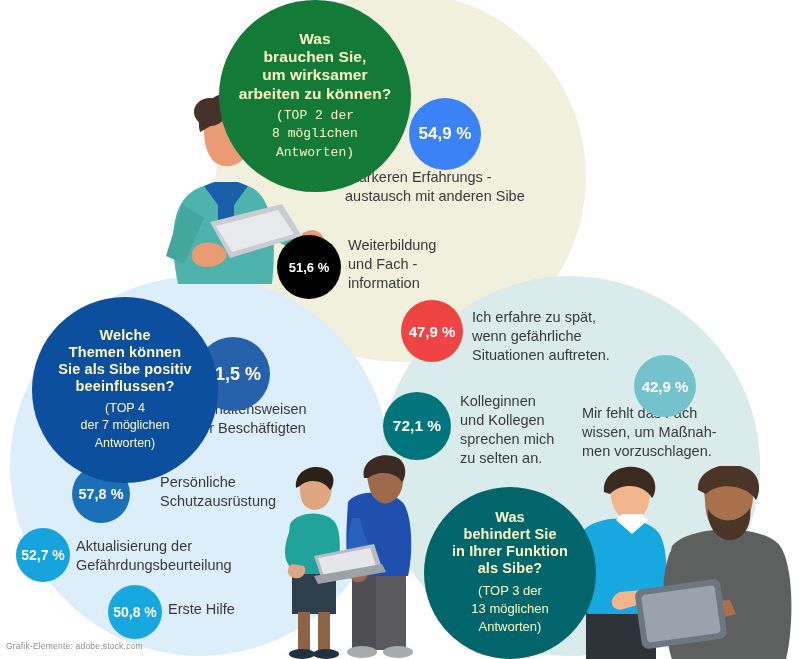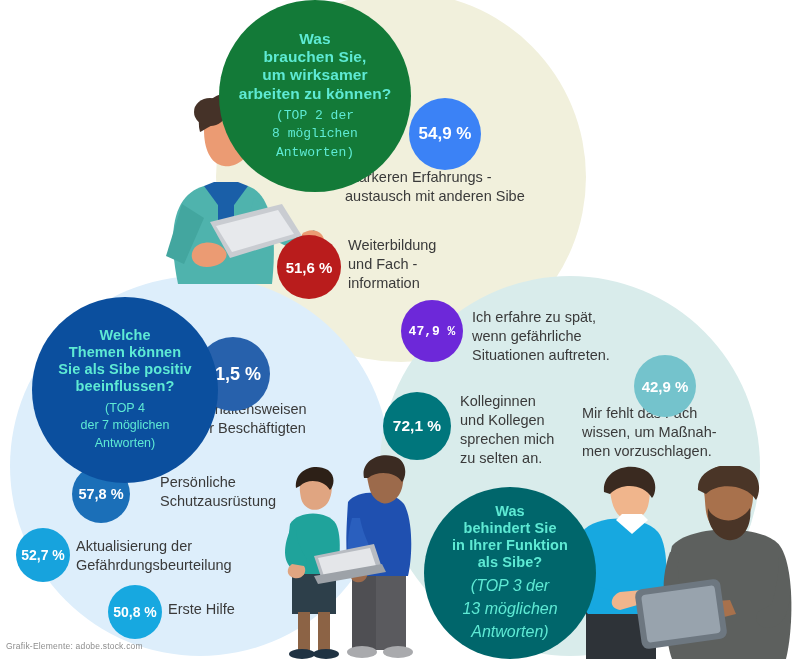--- a/index.html
+++ b/index.html
@@ -5,21 +5,21 @@
   html,body{margin:0;padding:0;background:#ffffff;}
   body{font-family:"Liberation Sans", sans-serif;}
   #stage{position:relative;width:800px;height:659px;overflow:hidden;background:#ffffff;}
 
   .lobe{position:absolute;border-radius:50%;}
   .lobe-green{background:#f1f0dc;}
   .lobe-blue{background:#ddeefb;}
   .lobe-teal{background:#d9eceb;}
 
   .header-circle{position:absolute;border-radius:50%;display:flex;flex-direction:column;
-    align-items:center;justify-content:center;text-align:center;color:#5eead4;z-index:9;}
+    align-items:center;justify-content:center;text-align:center;color:#fef9c3;z-index:9;}
   .hc-title{font-weight:bold;line-height:1.18;letter-spacing:.1px;}
   .hc-sub{font-weight:normal;line-height:1.42;margin-top:4px;}
 
   .bubble{position:absolute;border-radius:50%;display:flex;align-items:center;justify-content:center;
     color:#ffffff;font-weight:bold;z-index:8;white-space:nowrap;}
 
   .lab{position:absolute;color:#3a3a3a;line-height:1.32;z-index:7;font-size:14.5px;}
 
   .credit{position:absolute;left:6px;top:641px;font-size:8.5px;color:#8d8d8d;z-index:30;letter-spacing:.2px;}
 
@@ -109,21 +109,21 @@
 arbeiten zu können?</div>
     <div class="hc-sub" style="font-size:13px;white-space:pre-line;font-family:Liberation Mono, monospace;">(TOP 2 der
 8 möglichen
 Antworten)</div>
   </div>
 
   <div class="bubble" style="left:409px;top:98px;width:72px;height:72px;background:#3b82f6;font-size:17px;">54,9 %</div>
   <div class="lab" style="left:345px;top:168px;width:250px;white-space:pre-line;font-size:14.5px;">Stärkeren Erfahrungs -
 austausch mit anderen Sibe</div>
 
-  <div class="bubble" style="left:277px;top:235px;width:64px;height:64px;background:#b91c1c;font-size:15px;">51,6 %</div>
+  <div class="bubble" style="left:277px;top:235px;width:64px;height:64px;background:#000000;font-size:13px;">51,6 %</div>
   <div class="lab" style="left:348px;top:236px;width:180px;white-space:pre-line;font-size:14.5px;">Weiterbildung
 und Fach -
 information</div>
 
   <div class="header-circle" style="left:32px;top:297px;width:186px;height:186px;background:#0b4f9e;">
     <div class="hc-title" style="font-size:14.5px;white-space:pre-line;">Welche
 Themen können
 Sie als Sibe positiv
 beeinflussen?</div>
     <div class="hc-sub" style="font-size:12.5px;white-space:pre-line;">(TOP 4
@@ -144,26 +144,26 @@
 Gefährdungsbeurteilung</div>
 
   <div class="bubble" style="left:108px;top:585px;width:54px;height:54px;background:#17a8e0;font-size:14px;">50,8 %</div>
   <div class="lab" style="left:168px;top:600px;width:150px;white-space:pre-line;font-size:14.5px;">Erste Hilfe</div>
 
   <div class="header-circle" style="left:424px;top:487px;width:172px;height:172px;background:#00666b;">
     <div class="hc-title" style="font-size:14.5px;white-space:pre-line;">Was
 behindert Sie
 in Ihrer Funktion
 als Sibe?</div>
-    <div class="hc-sub" style="font-size:16px;white-space:pre-line;font-style:italic;">(TOP 3 der
+    <div class="hc-sub" style="font-size:13px;white-space:pre-line;">(TOP 3 der
 13 möglichen
 Antworten)</div>
   </div>
 
-  <div class="bubble" style="left:401px;top:300px;width:62px;height:62px;background:#6d28d9;font-size:13px;font-family:Liberation Mono, monospace;">47,9 %</div>
+  <div class="bubble" style="left:401px;top:300px;width:62px;height:62px;background:#ef4444;font-size:15px;">47,9 %</div>
   <div class="lab" style="left:472px;top:308px;width:230px;white-space:pre-line;font-size:14.5px;">Ich erfahre zu spät,
 wenn gefährliche
 Situationen auftreten.</div>
 
   <div class="bubble" style="left:383px;top:392px;width:68px;height:68px;background:#00767c;font-size:15.5px;">72,1 %</div>
   <div class="lab" style="left:460px;top:392px;width:130px;white-space:pre-line;font-size:14.5px;">Kolleginnen
 und Kollegen
 sprechen mich
 zu selten an.</div>
 

